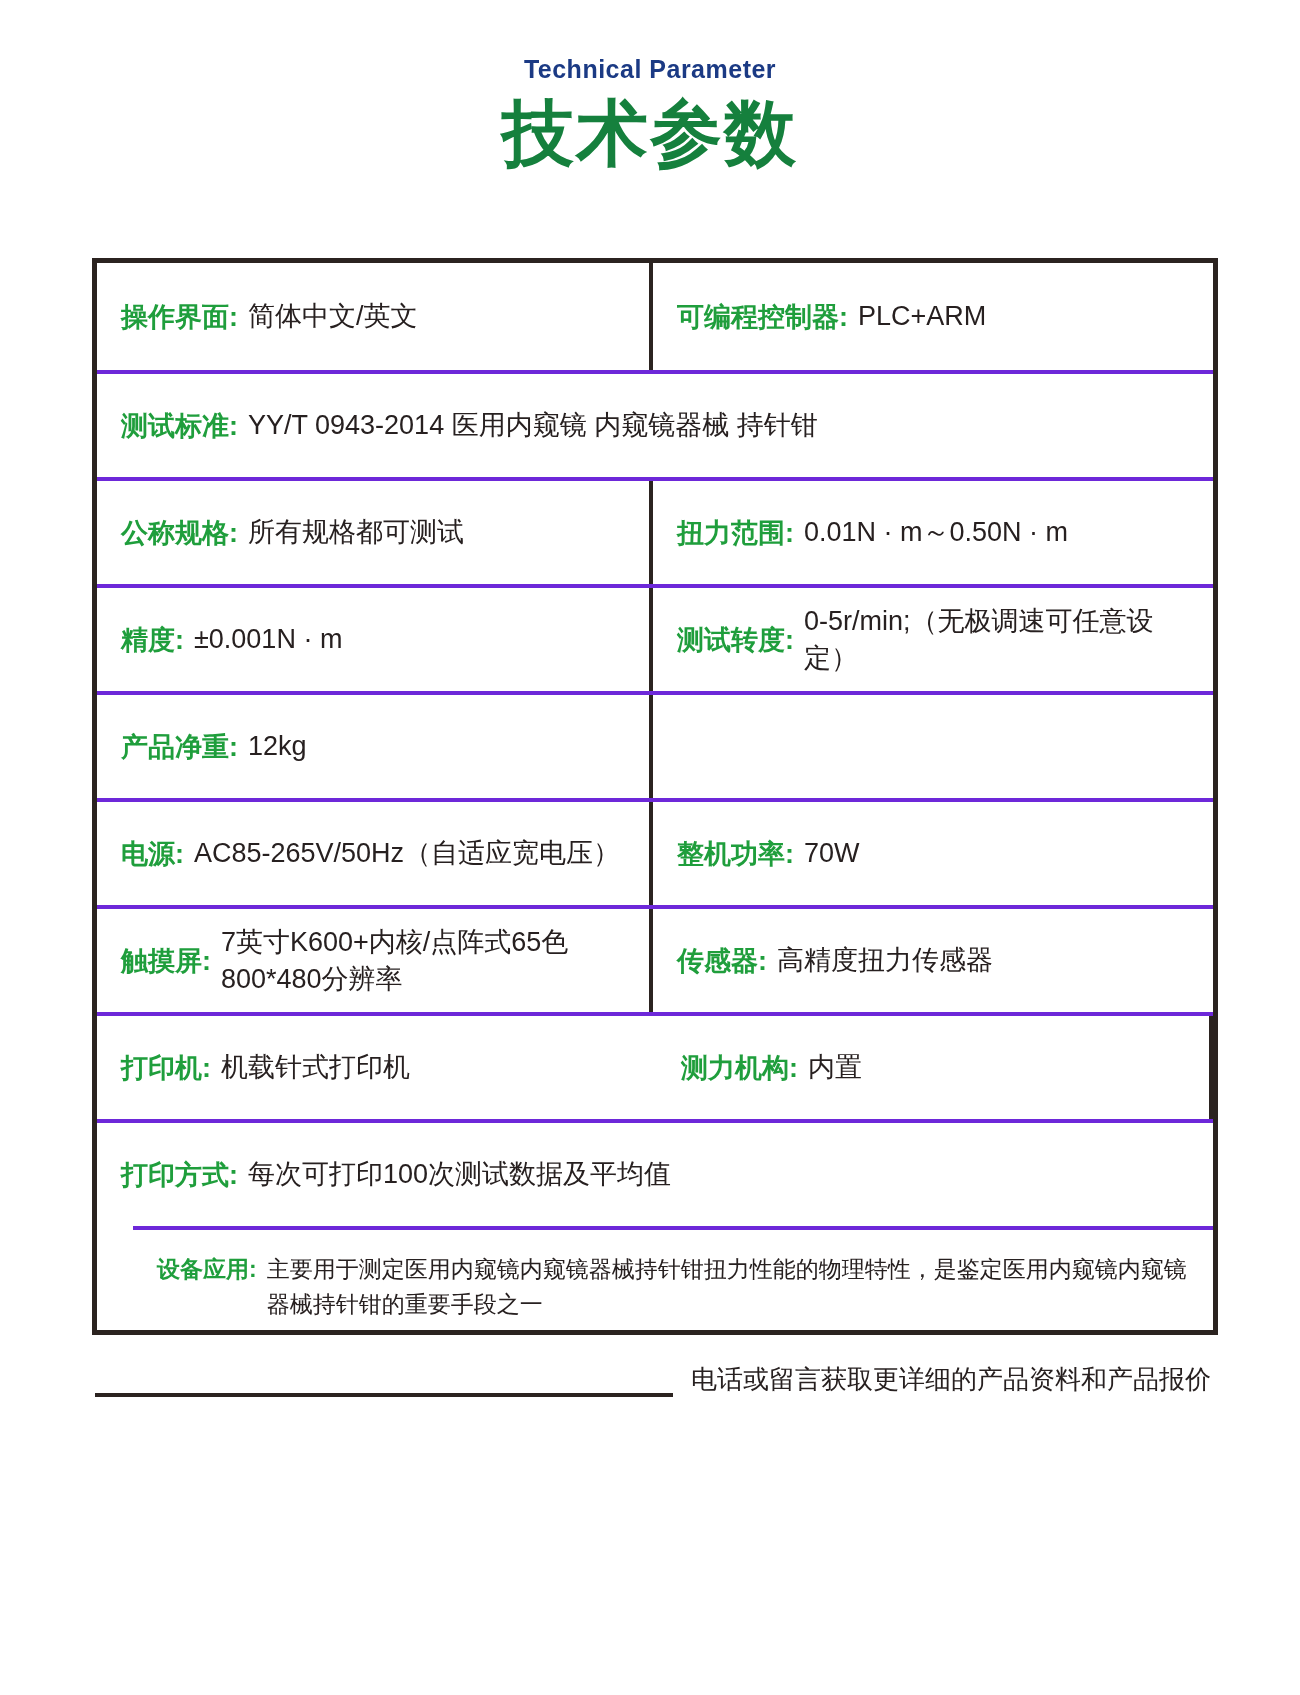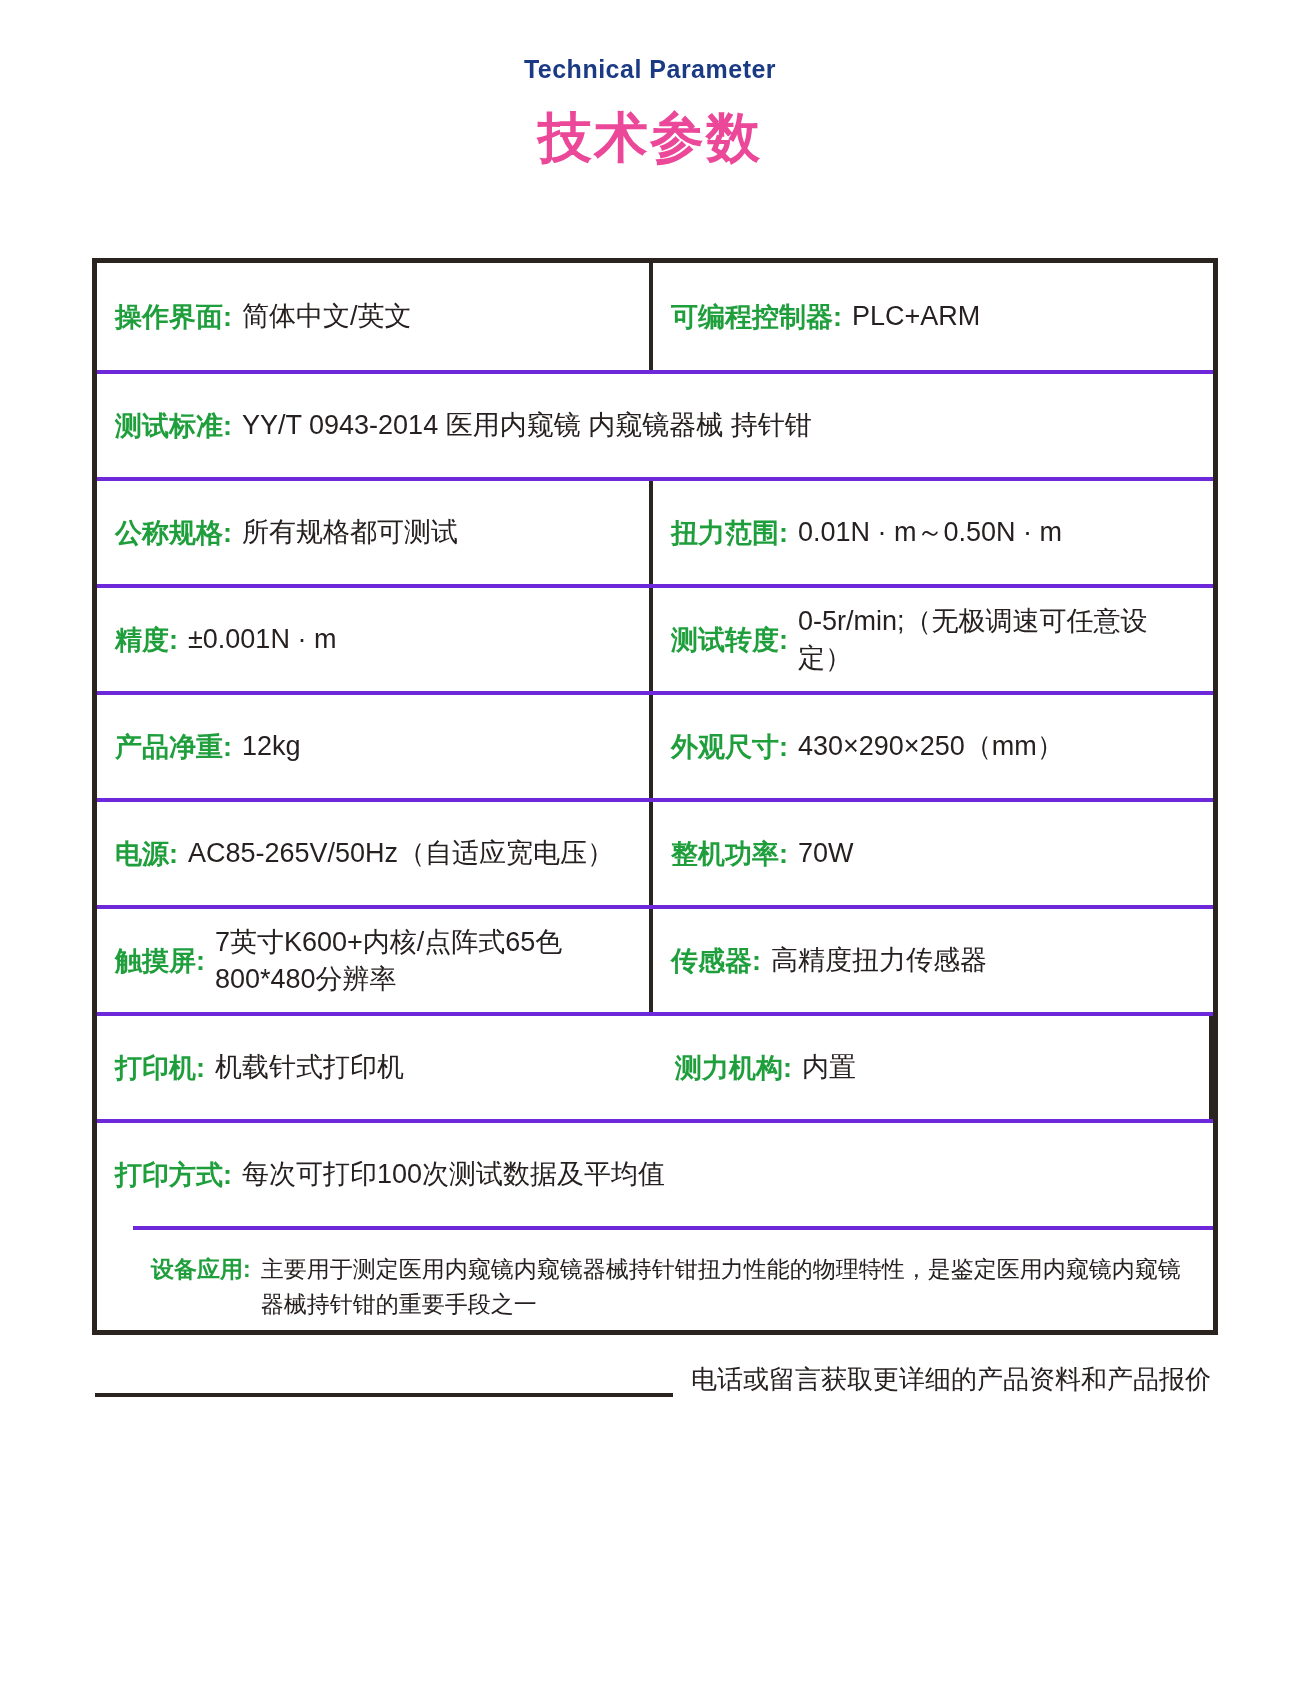--- a/index.html
+++ b/index.html
@@ -8,33 +8,33 @@
     width:1300px; height:1695px;
     position:relative;
     font-family:"Liberation Sans","DejaVu Sans",sans-serif;
     color:#272020;
   }
   .header { position:absolute; top:55px; left:0; width:1300px; text-align:center; }
   .subtitle {
     font-size:25px; font-weight:bold; color:#1b3a84; letter-spacing:0.5px;
   }
   .title {
-    margin-top:24px; font-size:54px; font-weight:bold; color:#ec4899;
+    margin-top:10px; font-size:72px; font-weight:bold; color:#15803d;
     letter-spacing:2px; line-height:1.1;
   }
 
   .spec-table {
     position:absolute; left:92px; top:258px; width:1126px;
     border:5px solid #2b2320; background:#ffffff;
   }
   .row { display:flex; height:107px; }
   .row + .row { border-top:4px solid #6d28d9; }
   .cell {
     display:flex; align-items:center;
-    padding:0 14px 0 18px; overflow:hidden;
+    padding:0 14px 0 24px; overflow:hidden;
   }
   .cell.left  { width:556px; border-right:4px solid #2b2320; flex:none; }
   .cell.right { flex:1; }
   .cell.full  { flex:1; }
   .lbl {
     color:#1f9e3c; font-weight:bold; font-size:27px;
     white-space:nowrap; margin-right:10px; flex:none;
   }
   .val { color:#272020; font-size:27px; line-height:1.35; }
 
@@ -100,24 +100,20 @@
       <span class="lbl">测试转度:</span>
       <span class="val">0-5r/min;（无极调速可任意设定）</span>
     </div>
   </div>
 
   <div class="row">
     <div class="cell left">
       <span class="lbl">产品净重:</span>
       <span class="val">12kg</span>
     </div>
-    <div class="cell right">
-      <span class="lbl">外观尺寸:</span>
-      <span class="val">430×290×250（mm）</span>
-    </div>
   </div>
 
   <div class="row">
     <div class="cell left">
       <span class="lbl">电源:</span>
       <span class="val">AC85-265V/50Hz（自适应宽电压）</span>
     </div>
     <div class="cell right">
       <span class="lbl">整机功率:</span>
       <span class="val">70W</span>

